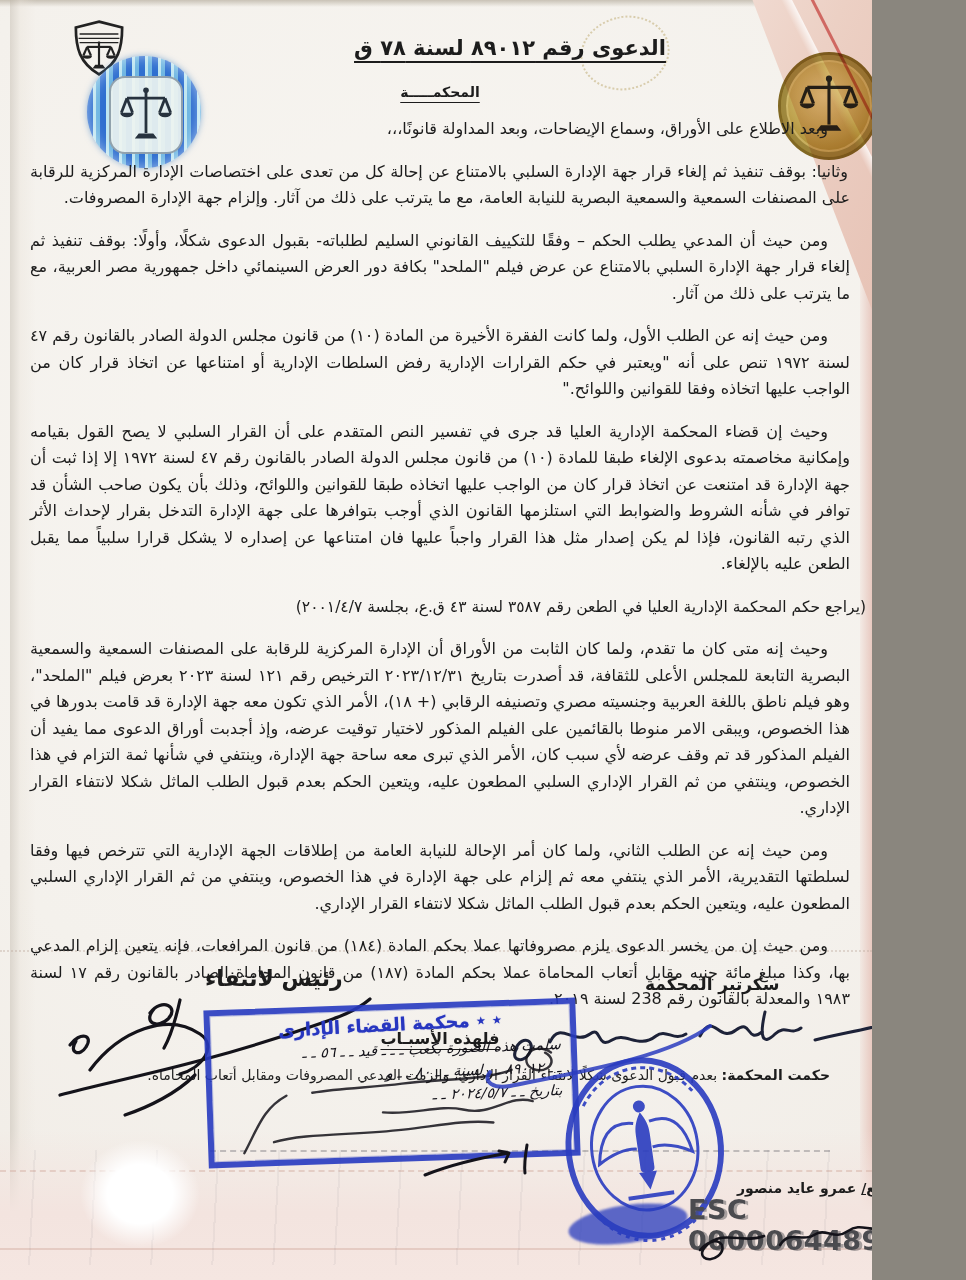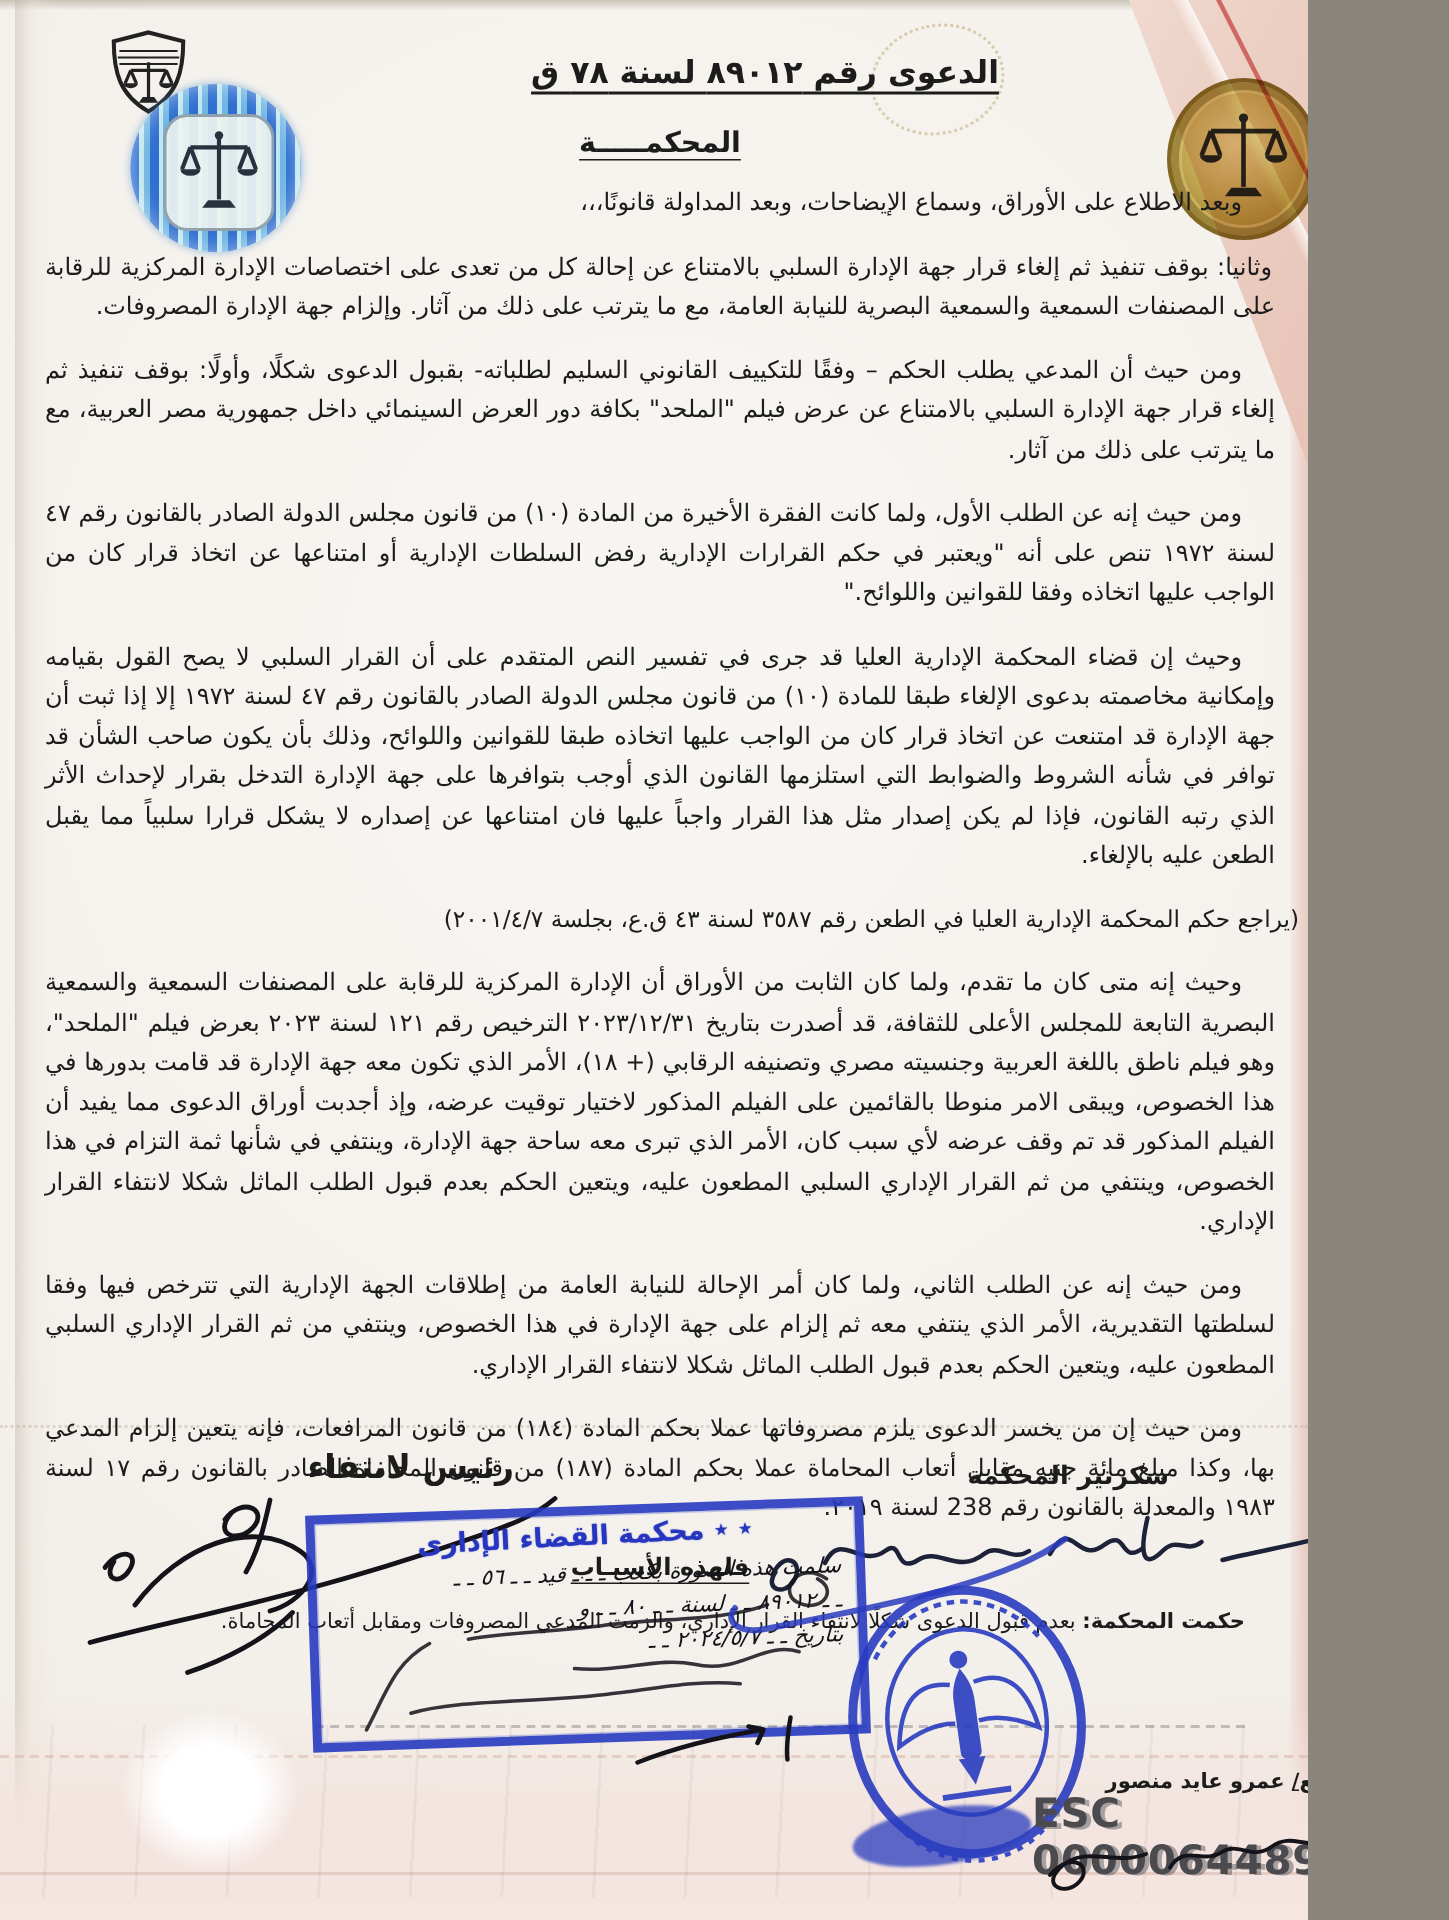--- a/index.html
+++ b/index.html
@@ -45,21 +45,21 @@
       box-shadow:0 0 6px rgba(80,140,200,.6), inset 0 0 14px rgba(255,255,255,.55);overflow:hidden;}
   .holo-inner{position:absolute;left:22px;top:20px;width:70px;height:74px;border-radius:16px;
       background:rgba(238,244,240,.92);border:2px solid rgba(90,110,130,.6);display:flex;align-items:center;justify-content:center;}
   .gold-seal{position:absolute;left:778px;top:52px;width:96px;height:102px;border-radius:50%;
       background:radial-gradient(circle at 45% 40%,#e7d387 0%,#cdb257 35%,#a8861e 75%,#8c6e12 100%);
       border:3px solid #7c6212;box-shadow:inset 0 0 0 5px rgba(124,98,18,.6), inset 0 0 0 7px rgba(230,210,130,.5);
       mix-blend-mode:multiply;opacity:.92;display:flex;align-items:center;justify-content:center;}
 
   
   .content{position:absolute;left:14px;right:6px;top:84px;direction:rtl;}
-  .court-h{margin:0 0 4px;text-align:center;font-size:19px;font-weight:bold;
+  .court-h{margin:0 0 4px;text-align:center;font-size:14px;font-weight:bold;
       text-decoration:underline;text-underline-offset:5px;}
   .para{margin:16px;font-size:16px;line-height:26.5px;text-align:justify;text-indent:22px;}
   .para.no-indent{text-indent:2px;}
   .citation{margin:0;font-size:15.5px;line-height:26.5px;text-align:right;padding-left:170px;}
   .reasons{margin:3px 0 2px;text-align:center;font-size:16px;font-weight:bold;
       text-decoration:underline;text-underline-offset:5px;}
   .verdict{margin:14px;font-size:14px;line-height:26.5px;text-align:justify;text-indent:22px;}
   .verdict .b{font-weight:bold;}
 
   

